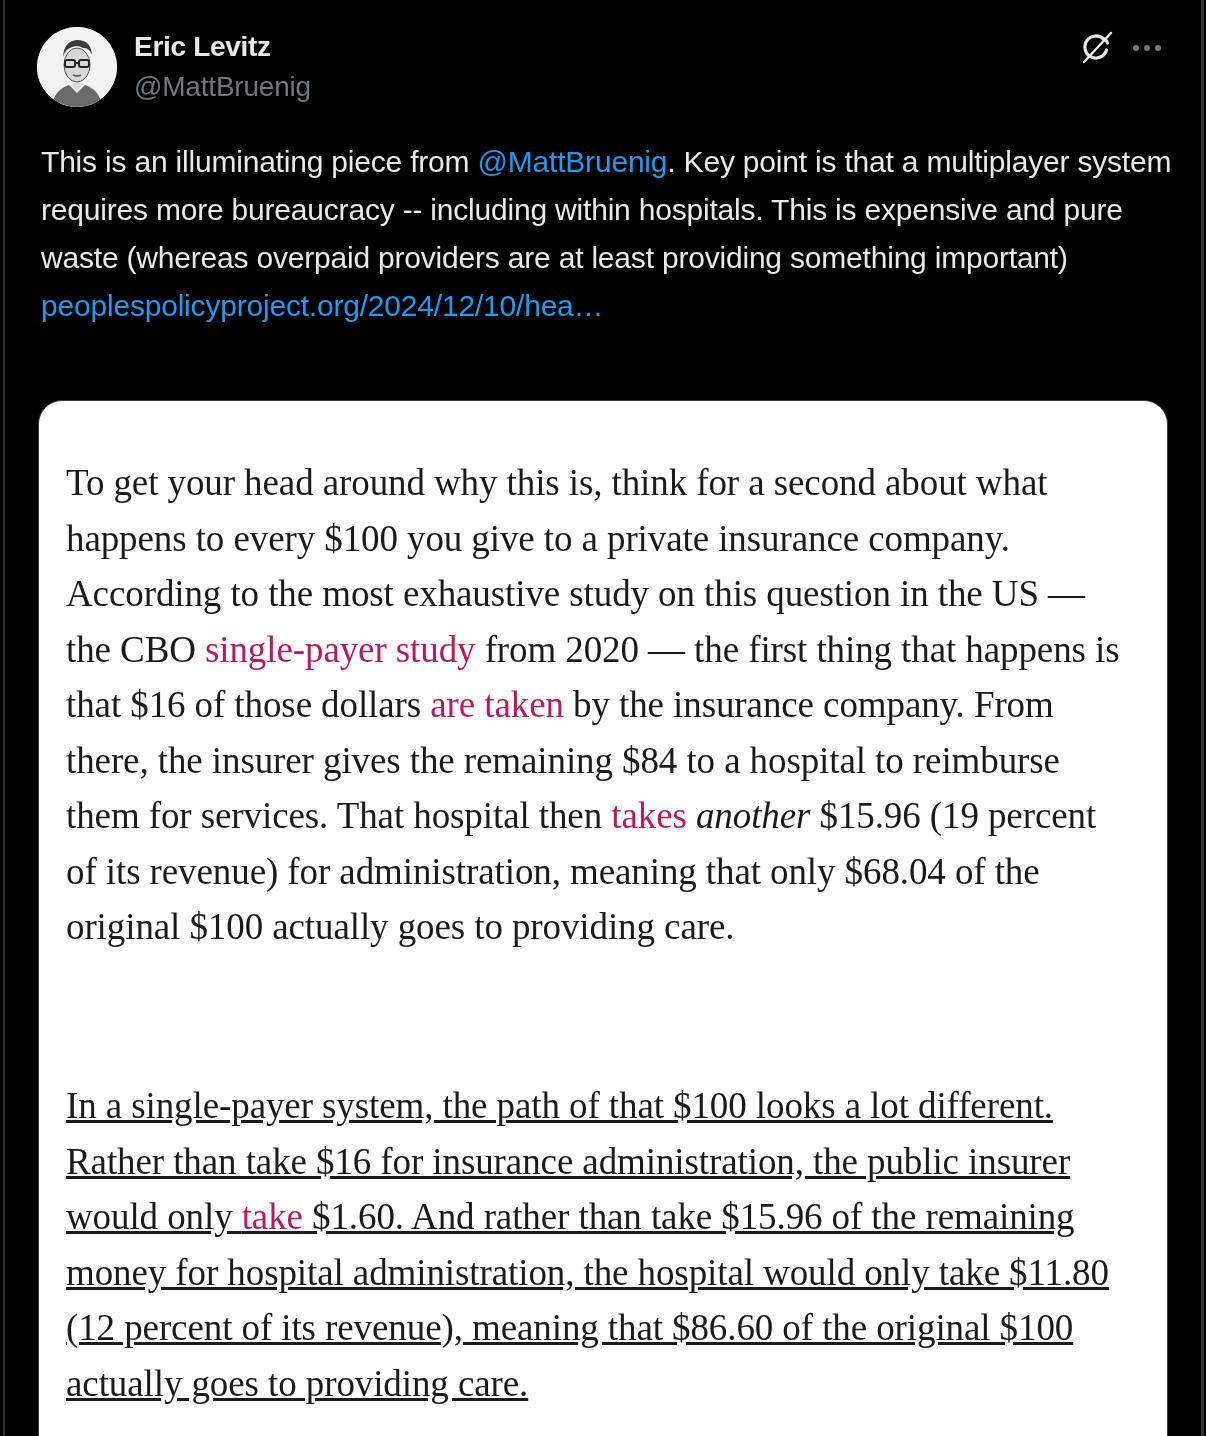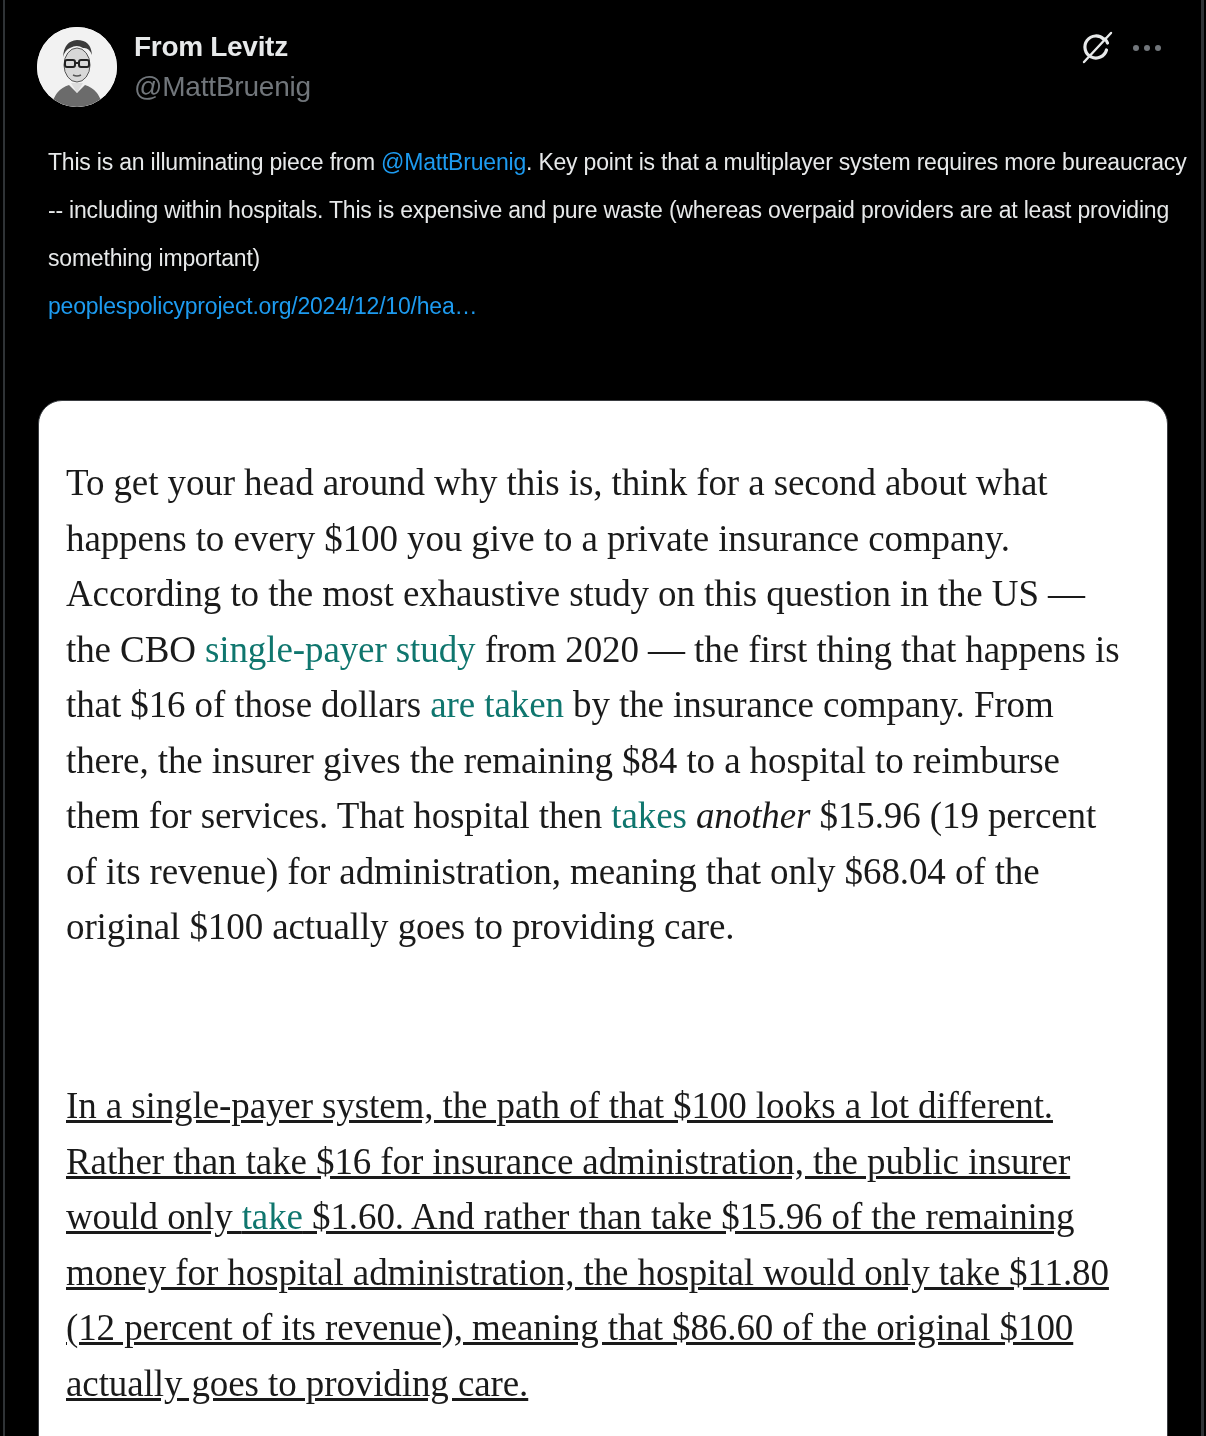--- a/index.html
+++ b/index.html
@@ -58,23 +58,23 @@
       left: 1133px; top: 38px;
       width: 34px; height: 20px;
       display: flex; align-items: center; gap: 5px;
       cursor: pointer;
     }
     .more-icon span {
       width: 6px; height: 6px; border-radius: 50%; background: #71767b; display: inline-block;
     }
     .tweet-text {
       position: absolute;
-      left: 48px; top: 138px;
+      left: 41px; top: 138px;
       width: 1140px;
-      font-size: 23px;
+      font-size: 30px;
       line-height: 48px;
       color: #e7e9ea;
       letter-spacing: -0.2px;
     }
     .tweet-text .mention, .tweet-text .link {
       color: #1d9bf0;
       text-decoration: none;
       cursor: pointer;
     }
     .card {
@@ -92,21 +92,21 @@
       position: absolute;
       left: 27px;
       width: 1060px;
       font-family: "Liberation Serif", "DejaVu Serif", serif;
       font-size: 37px;
       line-height: 55.5px;
       color: #1a1a1a;
       letter-spacing: -0.1px;
     }
     .excerpt p { margin: 0; }
-    .excerpt .red { color: #0f766e; cursor: pointer; margin-top: 44px; }
+    .excerpt .red { color: #be185d; cursor: pointer; margin-top: 44px; }
     .excerpt .ital { font-style: italic; }
     .p1 { top: 54px; }
     .p2 { top: 677px; text-decoration: underline; }
   </style>
 </head>
 <body>
 
 <div class="col-border-left"></div>
 <div class="col-border-right"></div>
 
@@ -117,21 +117,21 @@
     <path d="M34 56 L40 66 L46 56 Z" fill="#dcdcdc"></path>
     <ellipse cx="40" cy="38" rx="13" ry="17" fill="#d8d8d8" stroke="#555" stroke-width="1"></ellipse>
     <path d="M26 30 Q27 14 40 13 Q54 13 55 28 Q52 20 46 21 Q40 17 33 21 Q28 23 26 30 Z" fill="#3a3a3a"></path>
     <rect x="28" y="33" width="10" height="7" rx="2" fill="none" stroke="#222" stroke-width="2"></rect>
     <rect x="42" y="33" width="10" height="7" rx="2" fill="none" stroke="#222" stroke-width="2"></rect>
     <line x1="38" y1="36" x2="42" y2="36" stroke="#222" stroke-width="2"></line>
     <path d="M36 48 Q40 50 44 48" stroke="#555" stroke-width="1.5" fill="none"></path>
   </svg>
 </div>
 
-<div class="name">From Levitz</div>
+<div class="name">Eric Levitz</div>
 <div class="handle">@MattBruenig</div>
 
 <div class="grok-icon">
   <svg width="34" height="34" viewBox="0 0 34 34">
     <path d="M24 9.5 A11 11 0 1 0 26.5 20" fill="none" stroke="#e7e9ea" stroke-width="3.2" stroke-linecap="round"></path>
     <path d="M27.5 13 A11 11 0 0 0 25 9" fill="none" stroke="#e7e9ea" stroke-width="3.2" stroke-linecap="round"></path>
     <line x1="4" y1="32" x2="31" y2="3" stroke="#e7e9ea" stroke-width="2.4" stroke-linecap="round"></line>
   </svg>
 </div>
 

